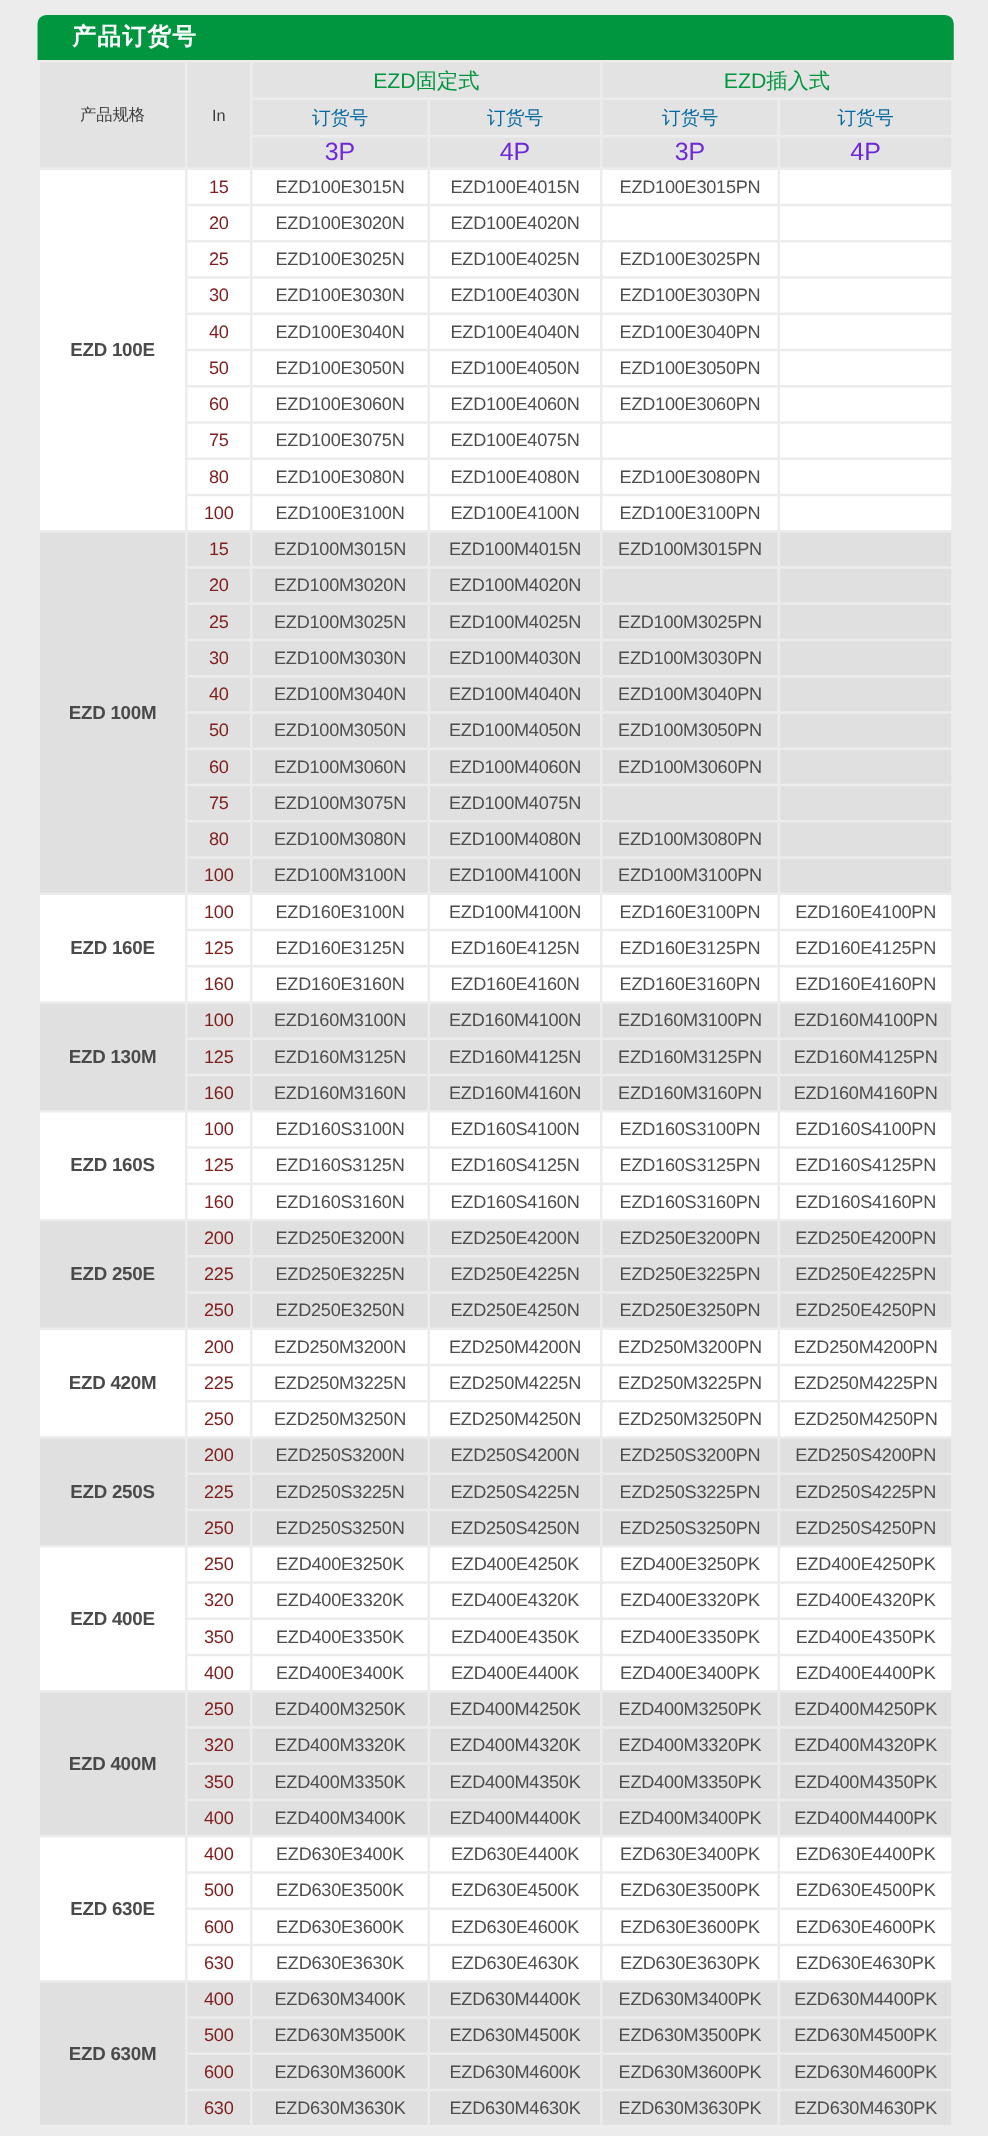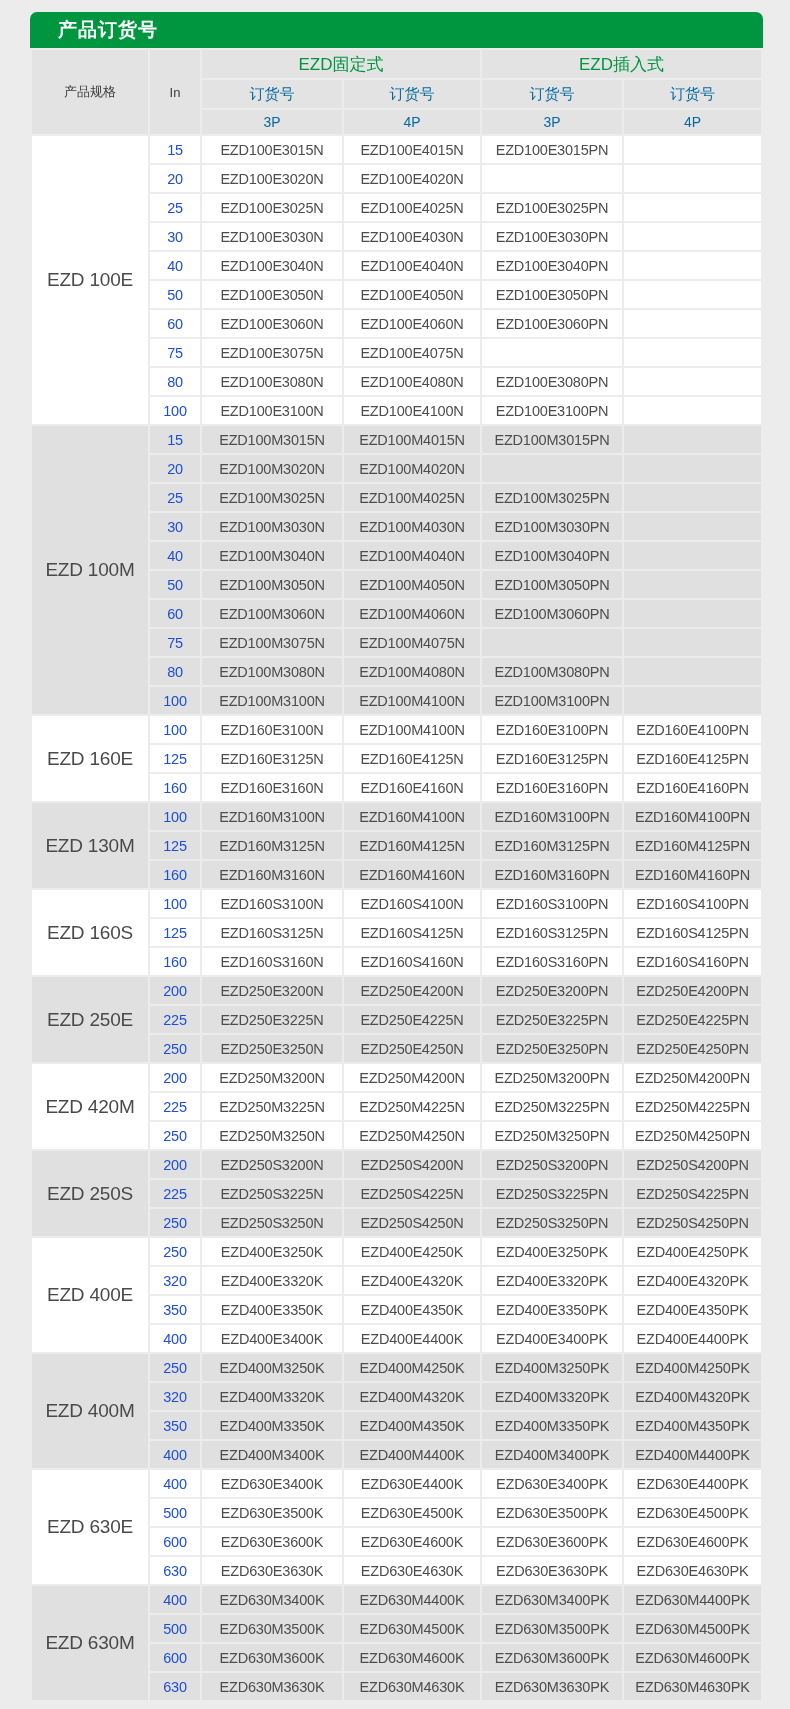--- a/index.html
+++ b/index.html
@@ -58,34 +58,34 @@
   th.rowspan-head {
     font-size: 13px;
     color: #3c3c3c;
   }
   th.order-head {
     font-size: 15px;
     height: 28px;
     color: #0369a1;
   }
   th.pole-head {
-    font-size: 14px;
+    font-size: 20px;
     height: 24px;
-    color: #0369a1;
+    color: #6d28d9;
   }
   tbody td {
     background: #ffffff;
     height: 27px;
     font-size: 14.5px;
     color: #4d4d4d;
     letter-spacing: -0.2px;
   }
   tbody tr.shaded td { background: #e0e0e0; }
-  tbody td.spec-cell { font-size: 19px; color: #4a4a4a; }
-  tbody td.in-cell { font-size: 14.5px; color: #1d4ed8; }
+  tbody td.spec-cell { font-size: 15px; color: #4a4a4a; font-weight: bold; }
+  tbody td.in-cell { font-size: 14.5px; color: #7f1d1d; }
 </style>
 </head>
 <body>
 
 <div class="sheet">
   <div class="table-wrap">
 
     <div class="title-bar">产品订货号</div>
 
     <table class="order-table">

